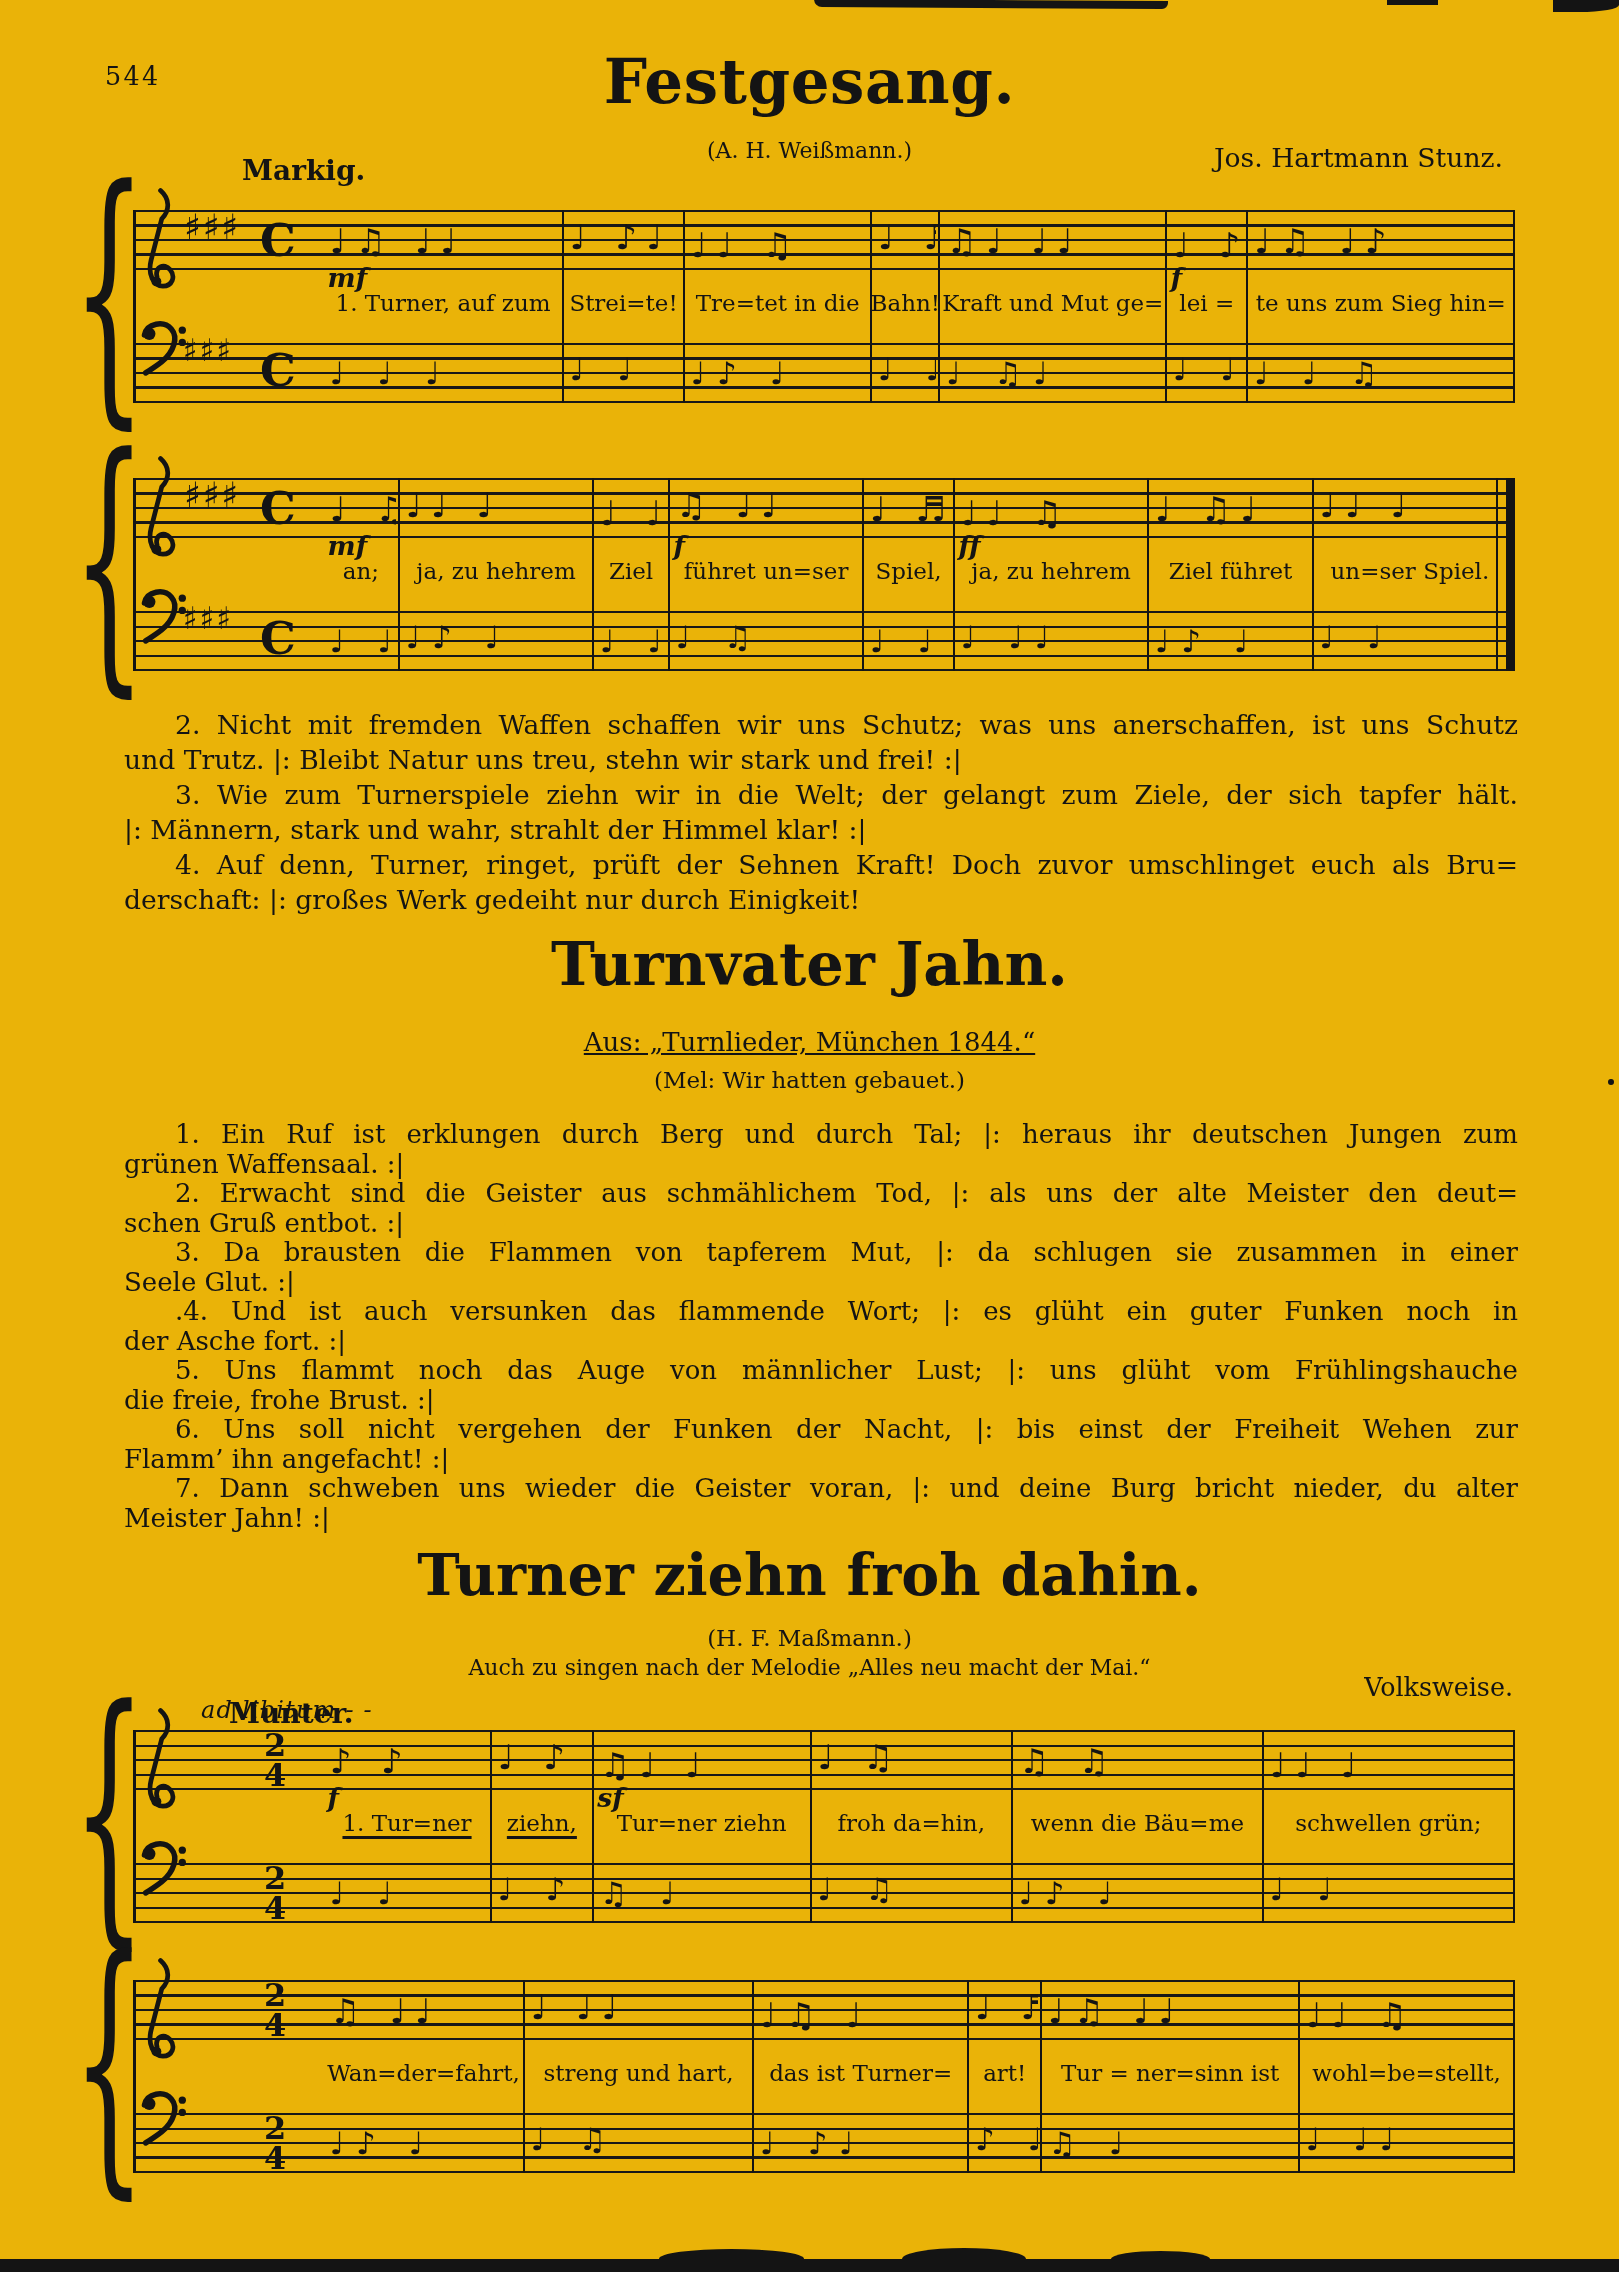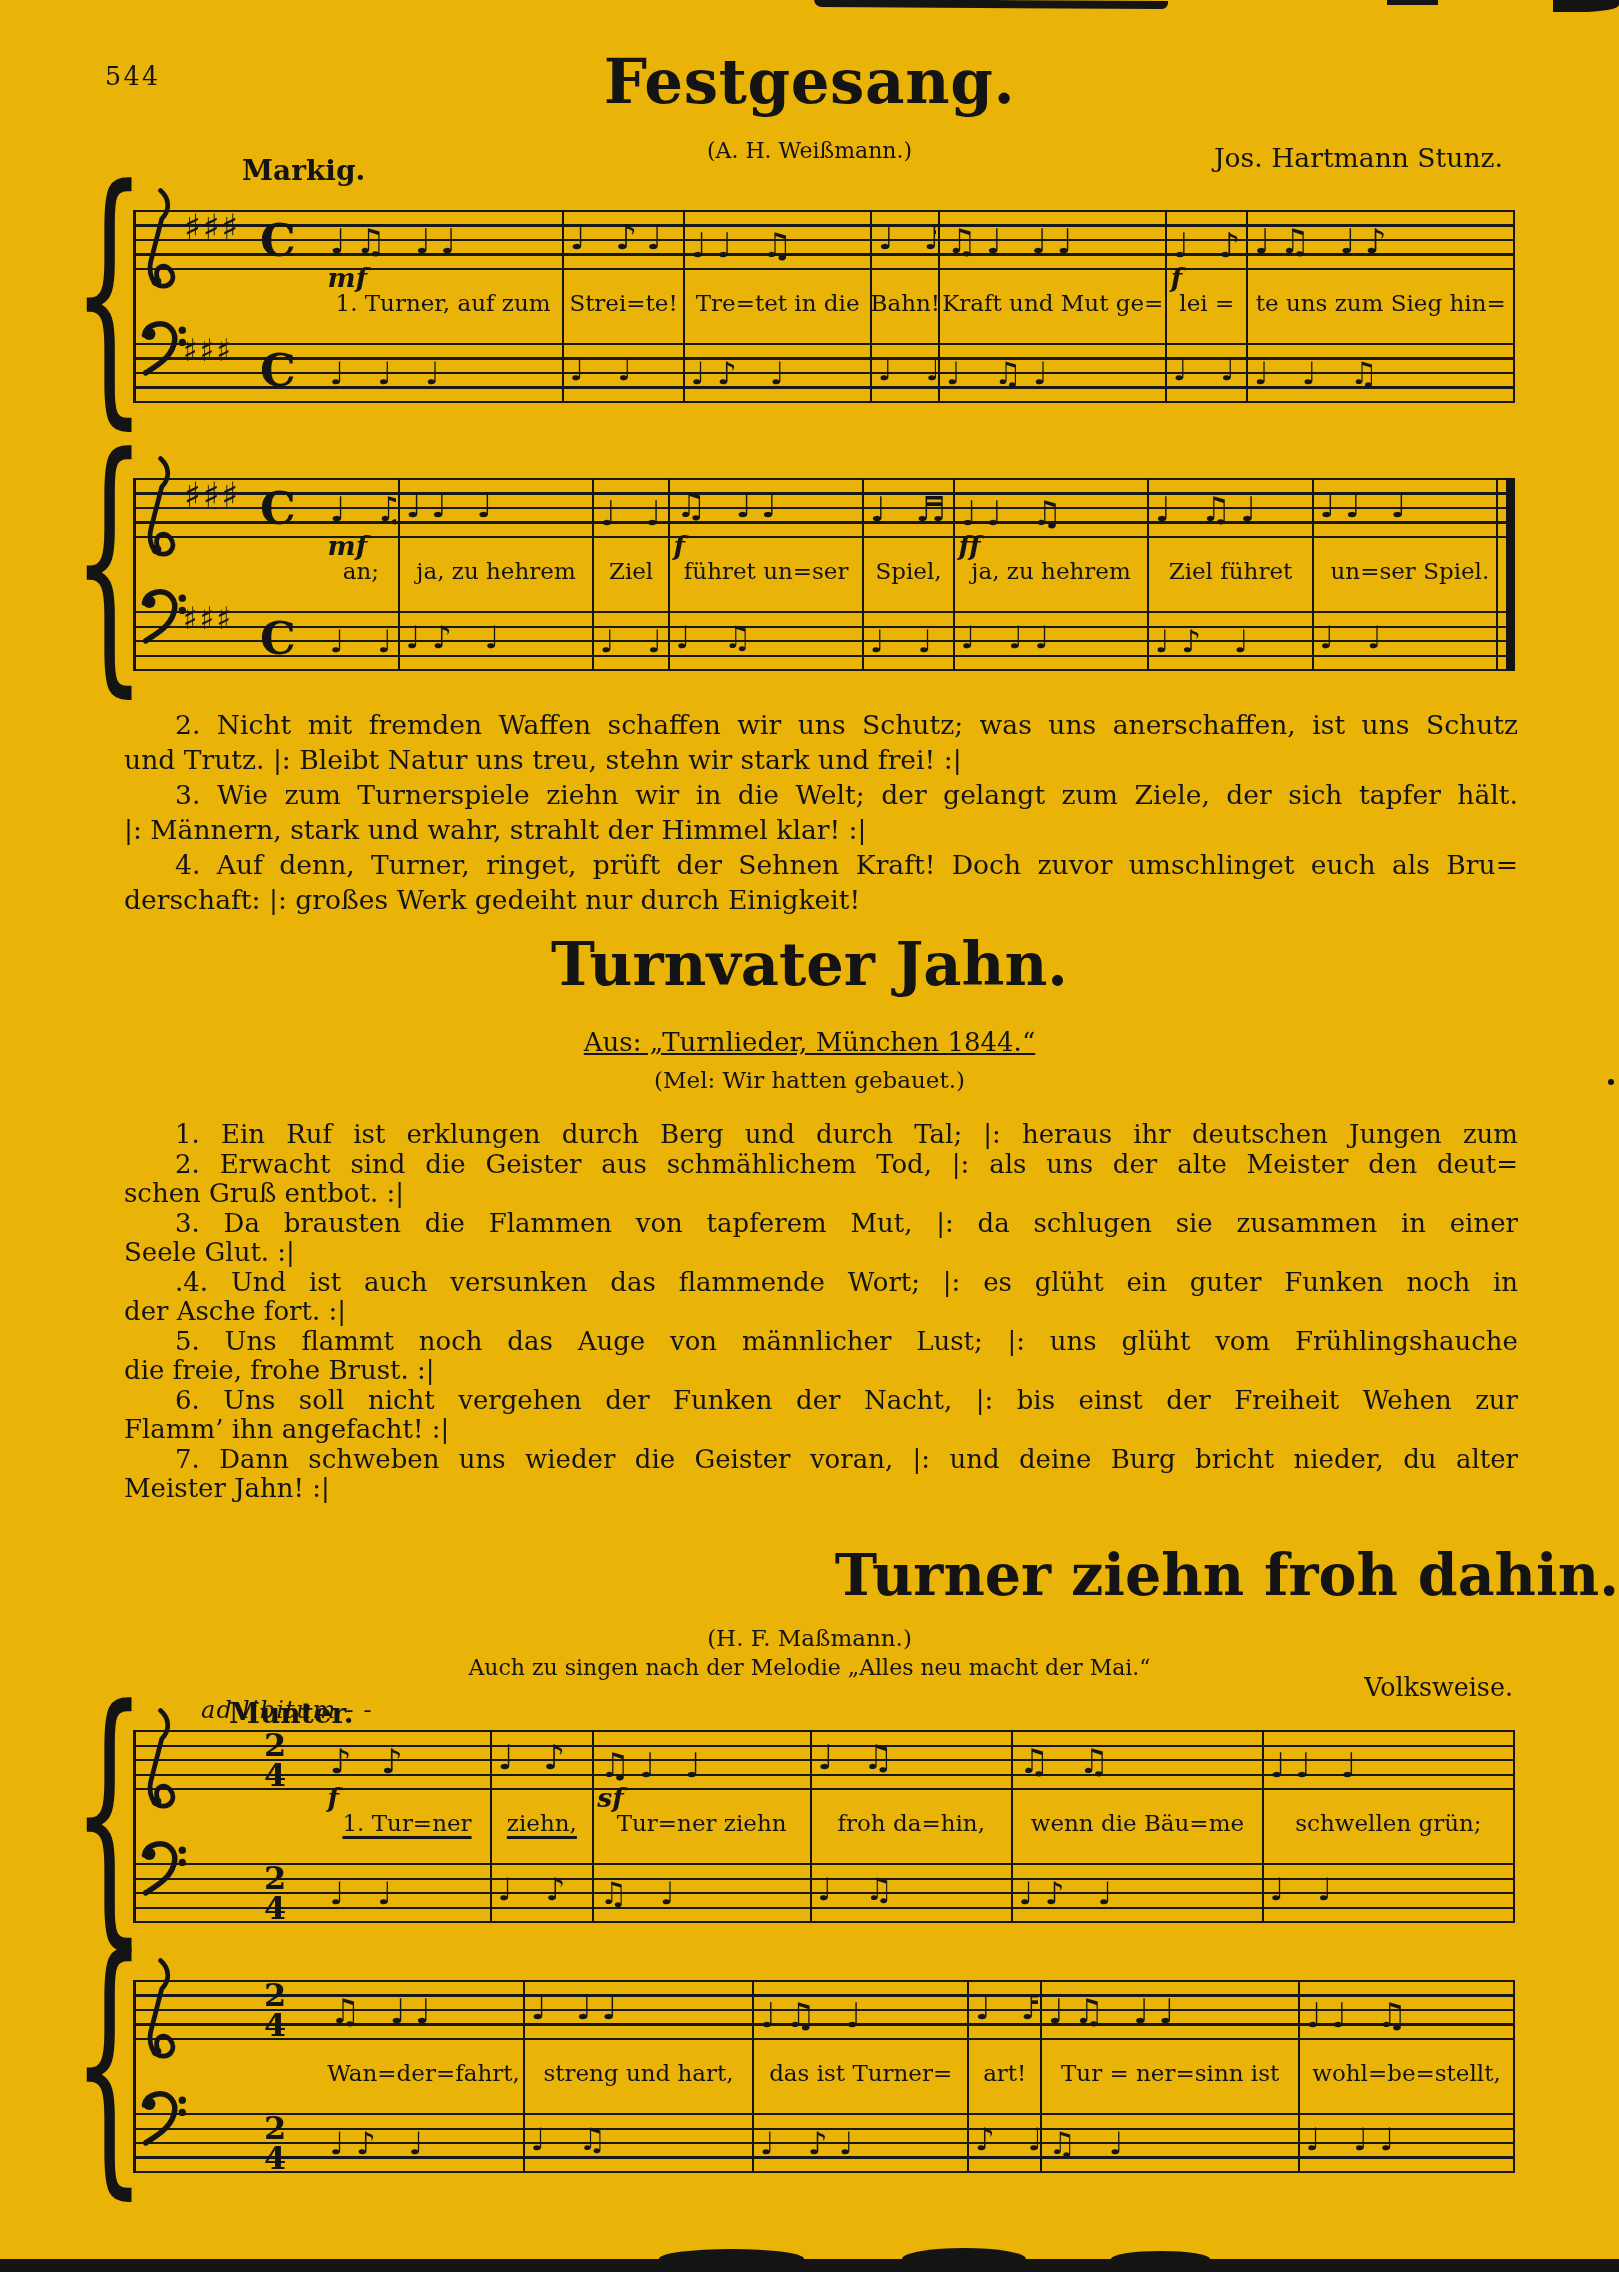--- a/index.html
+++ b/index.html
@@ -16,21 +16,21 @@
   .bump1{left:659px;top:2249px;width:145px;height:9.8px;border-radius:50% 50% 0 0/100% 100% 0 0;}
   .bump2{left:902px;top:2248px;width:124px;height:11px;border-radius:50% 50% 0 0/100% 100% 0 0;}
   .bump3{left:1111px;top:2251px;width:99px;height:8px;border-radius:50% 50% 0 0/100% 100% 0 0;}
 
   
   .pagenum{position:absolute;left:105px;top:61px;font-size:25.4px;letter-spacing:2.3px;}
   .t1{position:absolute;left:0;right:0;top:46px;margin:0;text-align:center;
       font-size:61px;font-weight:bold;letter-spacing:0.6px;}
   .t2{position:absolute;left:0;right:0;top:930px;margin:0;text-align:center;
       font-size:59px;font-weight:bold;}
-  .t3{position:absolute;left:0;right:0;top:1541px;margin:0;text-align:right;
+  .t3{position:absolute;left:0;right:0;top:1541px;margin:0;text-align:center;
       font-size:57px;font-weight:bold;}
   .subc{position:absolute;left:0;right:0;text-align:center;font-size:22px;}
   .s1sub{top:138px;}
   .s2sub1{top:1027px;font-size:26px;text-decoration:underline;}
   .s2sub2{top:1067px;font-size:23px;}
   .s3sub1{top:1625px;font-size:23px;}
   .s3sub2{top:1655px;}
   .composer{position:absolute;right:116px;top:142px;font-size:26.6px;}
   .tempo1{position:absolute;left:242px;top:154px;font-size:28px;font-weight:bold;}
   .tempo3{position:absolute;left:229px;top:1669px;font-size:28px;font-weight:bold;margin-top:28px;}
@@ -249,20 +249,21 @@
       <div class="vline">|: Männern, stark und wahr, strahlt der Himmel klar! :|</div>
       <div class="vline full indent">4. Auf denn, Turner, ringet, prüft der Sehnen Kraft! Doch zuvor umschlinget euch als Bru=</div>
       <div class="vline">derschaft: |: großes Werk gedeiht nur durch Einigkeit!</div>
     </div>
 
   <h2 class="t2">Turnvater Jahn.</h2>
   <div class="subc s2sub1">Aus: „Turnlieder, München 1844.“</div>
   <div class="subc s2sub2">(Mel: Wir hatten gebauet.)</div>
   <div class="verses v2pos">
       <div class="vline full indent">1. Ein Ruf ist erklungen durch Berg und durch Tal; |: heraus ihr deutschen Jungen zum</div>
+      <div class="vline">grünen Waffensaal. :|</div>
       <div class="vline full indent">2. Erwacht sind die Geister aus schmählichem Tod, |: als uns der alte Meister den deut=</div>
       <div class="vline">schen Gruß entbot. :|</div>
       <div class="vline full indent">3. Da brausten die Flammen von tapferem Mut, |: da schlugen sie zusammen in einer</div>
       <div class="vline">Seele Glut. :|</div>
       <div class="vline full indent">.4. Und ist auch versunken das flammende Wort; |: es glüht ein guter Funken noch in</div>
       <div class="vline">der Asche fort. :|</div>
       <div class="vline full indent">5. Uns flammt noch das Auge von männlicher Lust; |: uns glüht vom Frühlingshauche</div>
       <div class="vline">die freie, frohe Brust. :|</div>
       <div class="vline full indent">6. Uns soll nicht vergehen der Funken der Nacht, |: bis einst der Freiheit Wehen zur</div>
       <div class="vline">Flamm’ ihn angefacht! :|</div>

